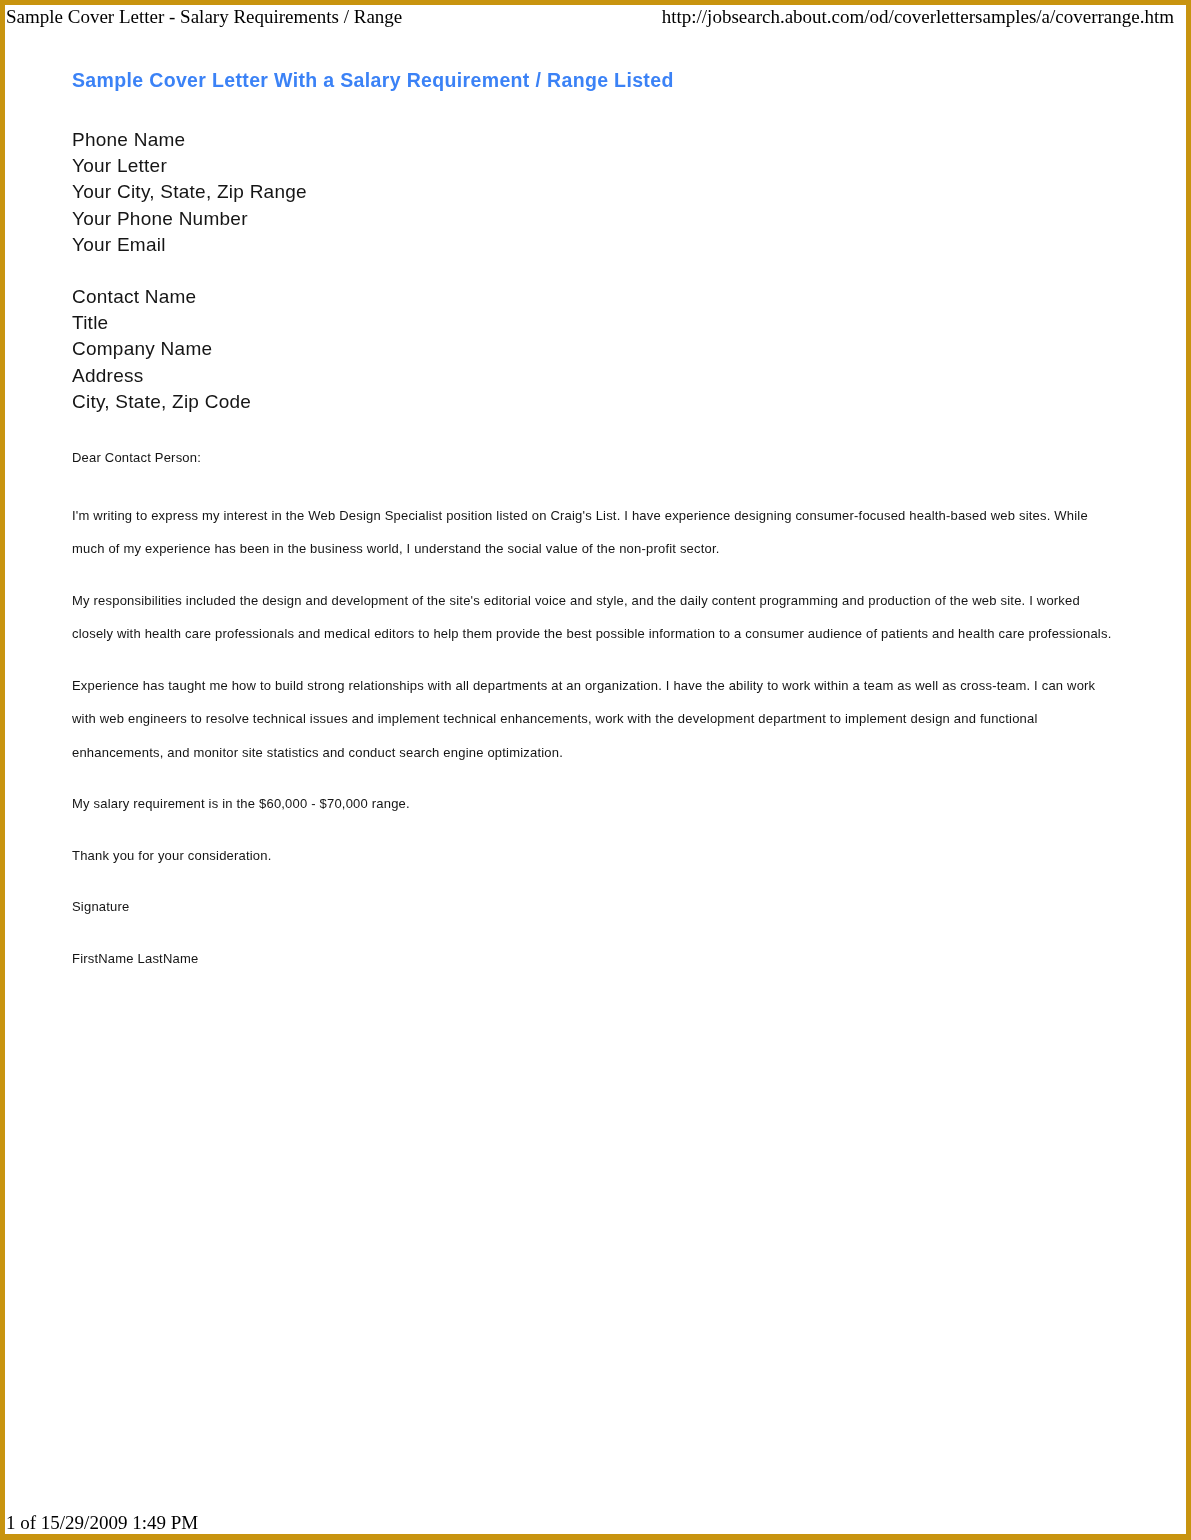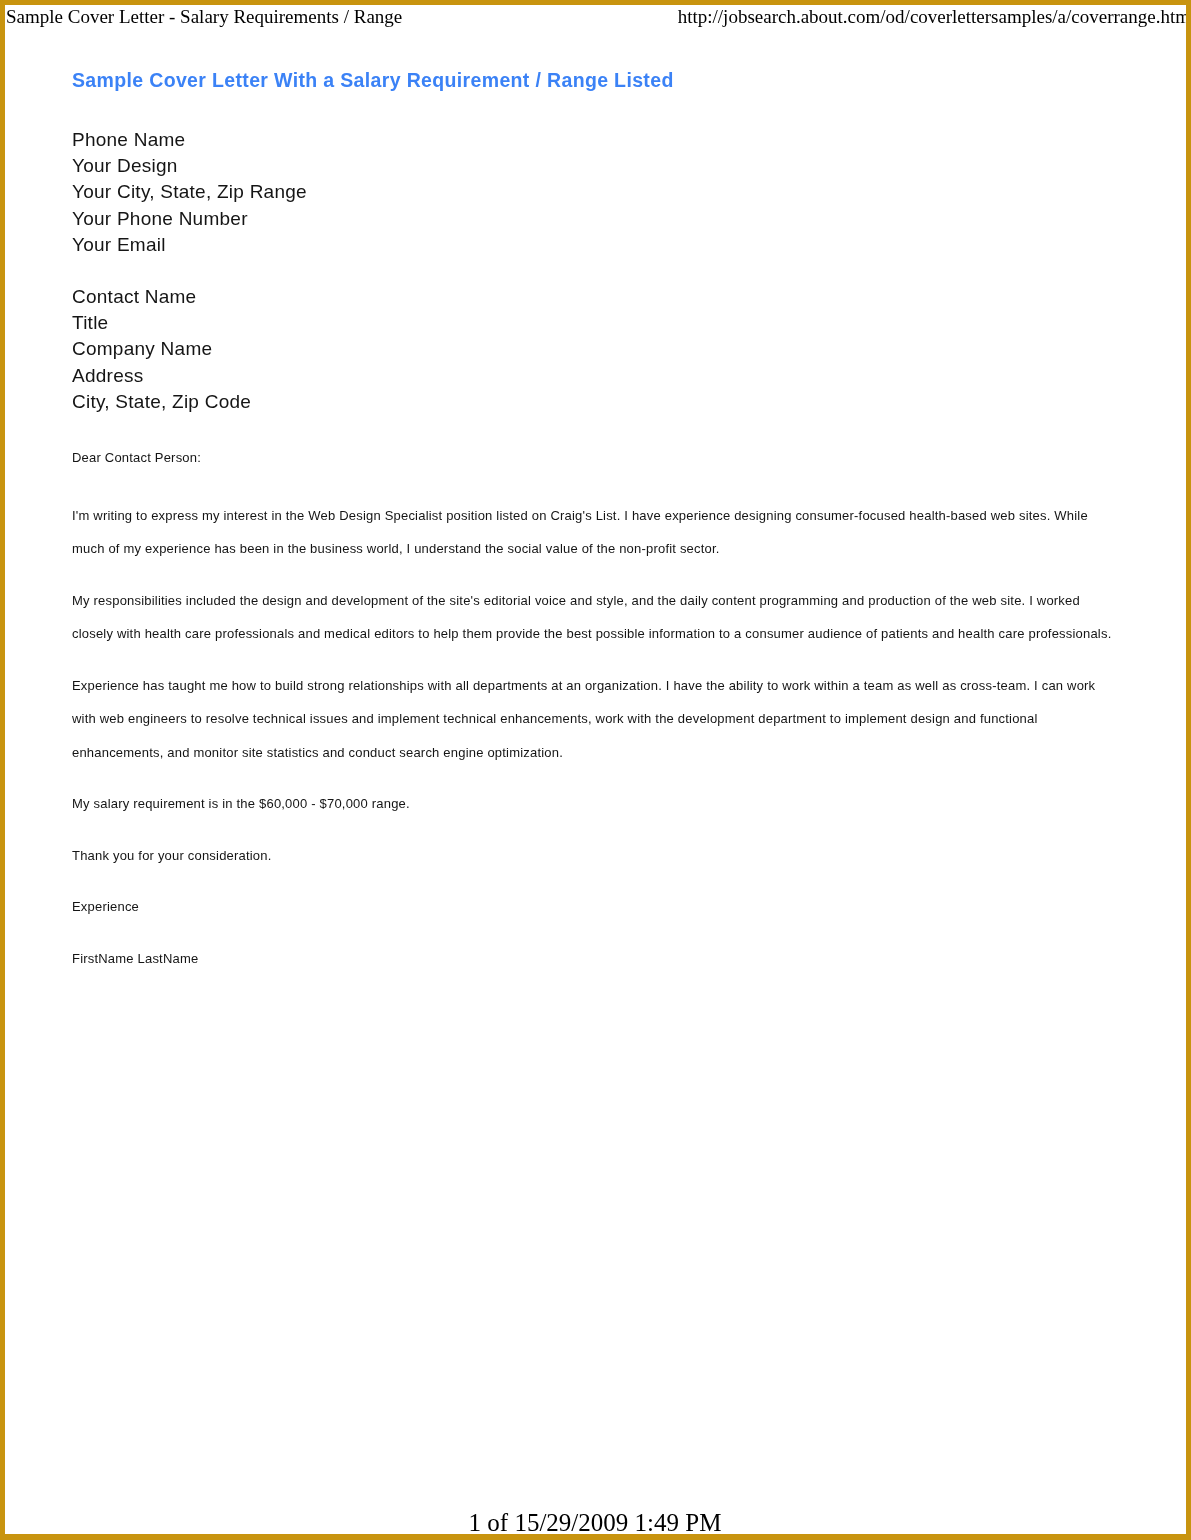--- a/index.html
+++ b/index.html
@@ -48,36 +48,36 @@
     white-space: nowrap;
     overflow: hidden;
     text-align: right;
   }
 
   .print-header .ph-left {
     padding-left: 1px;
   }
 
   .print-header .ph-right {
-    padding-right: 0px;
+    padding-right: 16px;
     margin-right: -4px;
   }
 
   
   .print-footer {
     position: absolute;
     bottom: 0px;
     left: 0px;
     right: 0px;
     height: 28px;
     display: flex;
     align-items: flex-end;
-    justify-content: center;
+    justify-content: flex-start;
     font-family: "Liberation Serif", serif;
-    font-size: 25px;
+    font-size: 19px;
     line-height: 23px;
     color: #000000;
     white-space: nowrap;
   }
 
   .print-footer .pf-left {
     padding-left: 1px;
   }
 
   .print-footer .pf-right {
@@ -140,21 +140,21 @@
     <span class="ph-left">Sample Cover Letter - Salary Requirements / Range</span>
     <span class="ph-right">http://jobsearch.about.com/od/coverlettersamples/a/coverrange.htm</span>
   </div>
 
   <div class="letter">
 
     <div class="letter-title">Sample Cover Letter With a Salary Requirement /  Range Listed</div>
 
     <div class="block">
       <div class="line">Phone Name</div>
-      <div class="line">Your Design</div>
+      <div class="line">Your Letter</div>
       <div class="line">Your City, State, Zip Range</div>
       <div class="line">Your Phone Number</div>
       <div class="line">Your Email</div>
     </div>
 
     <div class="block">
       <div class="line">Contact Name</div>
       <div class="line">Title</div>
       <div class="line">Company Name</div>
       <div class="line">Address</div>
@@ -166,21 +166,21 @@
     <div class="para">I'm writing to express my interest in the Web Design Specialist position listed on Craig's List. I have experience designing consumer-focused health-based web sites. While much of my experience has been in the business world, I understand the social value of the non-profit sector.</div>
 
     <div class="para">My responsibilities included the design and development of the site's editorial voice and style, and the daily content programming and production of the web site. I worked closely with health care professionals and medical editors to help them provide the best possible information to a consumer audience of patients and health care professionals.</div>
 
     <div class="para">Experience has taught me how to build strong relationships with all departments at an organization. I have the ability to work within a team as well as cross-team. I can work with web engineers to resolve technical issues and implement technical enhancements, work with the development department to implement design and functional enhancements, and monitor site statistics and conduct search engine optimization.</div>
 
     <div class="para short">My salary requirement is in the $60,000 - $70,000 range.</div>
 
     <div class="para short">Thank you for your consideration.</div>
 
-    <div class="para short">Experience</div>
+    <div class="para short">Signature</div>
 
     <div class="para short">FirstName LastName</div>
 
   </div>
 
   <div class="print-footer">
     <span class="pf-left">1 of 1</span>
     <span class="pf-right">5/29/2009 1:49 PM</span>
   </div>
 

